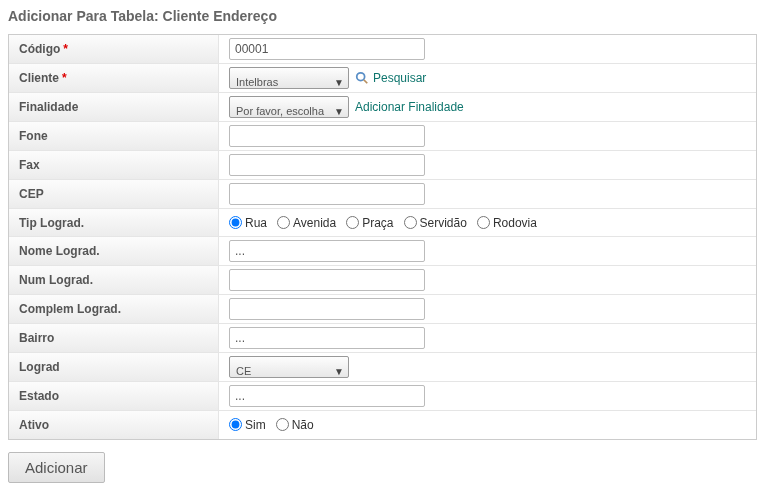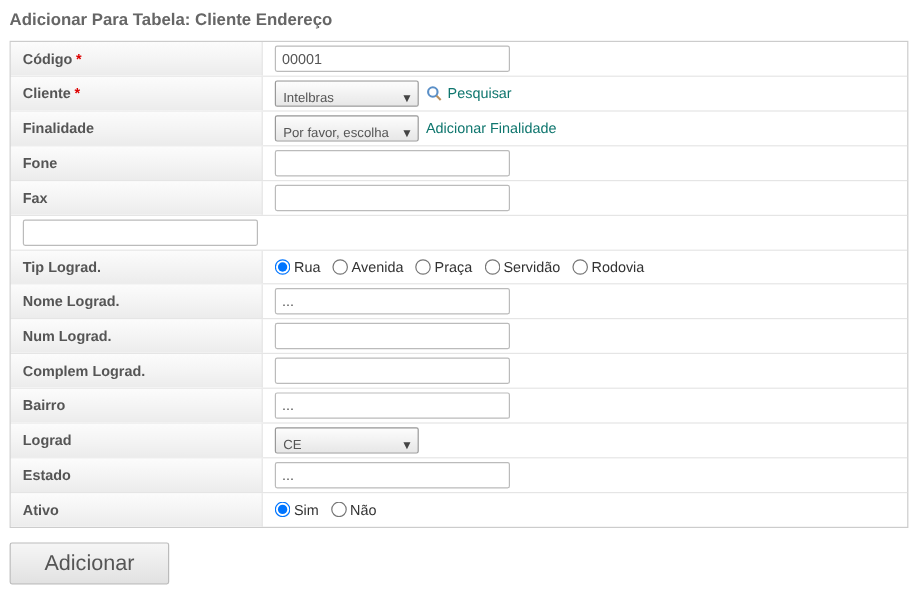--- a/index.html
+++ b/index.html
@@ -108,22 +108,22 @@
     .search-icon-svg {
       width: 14px; height: 14px;
     }
     .footer {
       margin-top: 12px;
     }
     .btn {
       background: linear-gradient(to bottom, #f6f6f6, #e2e2e2);
       border: 1px solid #bbb;
       border-radius: 2px;
-      padding: 6px 28px;
-      font-size: 18px;
+      padding: 6px 16px;
+      font-size: 15px;
       color: #555;
       cursor: pointer;
     }
   </style>
 </head>
 <body>
 
 <div class="page-title">Adicionar Para Tabela: Cliente Endereço</div>
 
 <div class="form-table">
@@ -177,20 +177,21 @@
   </div>
 
   <div class="form-row">
     <div class="label-cell">Fax</div>
     <div class="value-cell">
       <input type="text" value="" style="">
     </div>
   </div>
 
   <div class="form-row">
+    <div class="label-cell">CEP</div>
     <div class="value-cell">
       <input type="text" value="" style="">
     </div>
   </div>
 
   <div class="form-row">
     <div class="label-cell">Tip Lograd.</div>
     <div class="value-cell">
       <div class="radio-group">
         <label>

